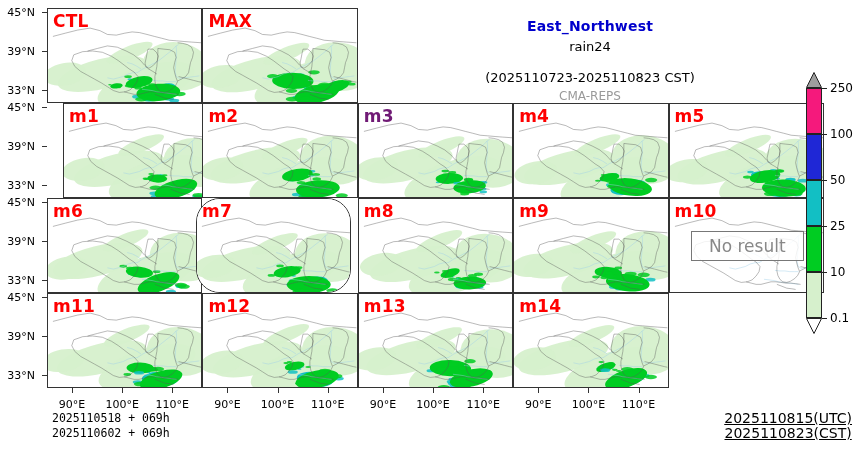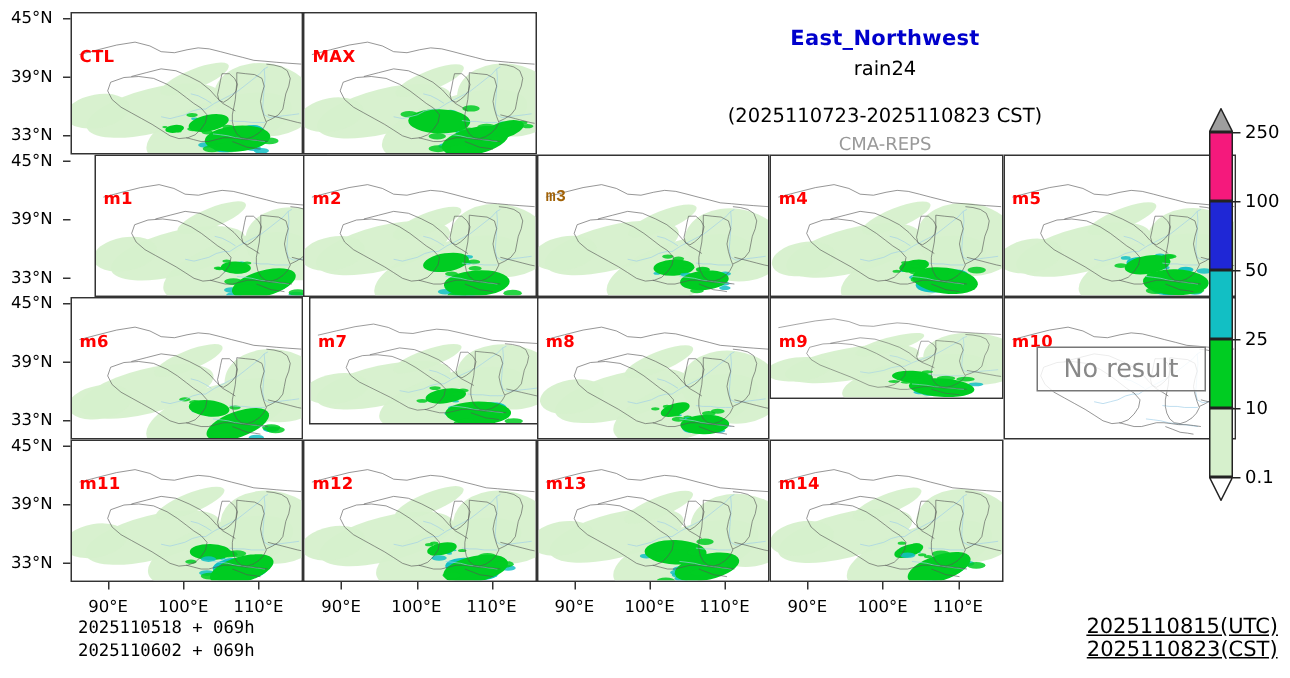--- a/index.html
+++ b/index.html
@@ -12,22 +12,22 @@
   #title-block{left:440px;top:18px;width:300px;text-align:center;}
   #title-main{font-size:14px;font-weight:bold;color:#0000CC;letter-spacing:.2px;}
   #title-var{font-size:13px;color:#000;margin-top:5px;}
   #title-period{font-size:13px;color:#000;margin-top:16px;}
   #title-model{font-size:12px;color:#999;margin-top:4px;}
 
   
   #grid{left:47px;top:8px;width:738px;height:380px;}
   .panel{position:absolute;box-sizing:border-box;border:1px solid #333;
          background:#fff;overflow:hidden;}
-  .panel-label{position:absolute;left:5px;top:2px;font-size:11px;
-               font-weight:bold;color:#FF0000;z-index:6;letter-spacing:.2px;margin-top:20px;}
+  .panel-label{position:absolute;left:5px;top:2px;font-size:17px;
+               font-weight:bold;color:#FF0000;z-index:6;letter-spacing:.2px;}
   .mapwrap{position:absolute;inset:0;}
   .mapwrap svg{display:block;width:100%;height:100%;}
 
   
   .noresult{position:absolute;left:14%;top:34%;width:72%;height:30%;
             border:1px solid #777;background:rgba(255,255,255,.82);
             display:flex;align-items:center;justify-content:center;
             font-size:17px;color:#888;z-index:7;}
 
   
@@ -359,21 +359,21 @@
             <polyline points="26.1,46.8 35.1,43.6 45.1,42.9 55.1,44.2 64.2,48.2 71.2,52.7 77.2,57.3 82.2,61.2 87.2,64.4 91.2,69.0 90.2,74.2 87.2,78.7 83.2,82.6 78.2,84.6 72.2,85.2 66.2,83.3 60.2,79.4 54.1,75.5 47.1,71.6 40.1,67.7 33.1,63.8 27.1,58.6 24.1,52.7 26.1,46.8"></polyline>
             <polyline points="101.3,41.0 106.3,41.0 109.8,44.2 111.8,48.2 110.8,52.7 108.3,56.0 105.3,58.6 102.3,60.5 99.3,59.2 98.3,55.3 99.3,50.8 100.3,45.5 101.3,41.0"></polyline>
             <polyline points="111.3,40.3 117.3,41.0 123.3,41.6 128.3,44.2 129.8,49.5 128.3,54.7 127.3,59.9 128.3,65.1 129.8,70.3 131.3,74.2 129.3,78.1 126.3,81.3 122.3,83.9 118.3,85.2 114.3,84.6 111.3,82.0 109.3,78.1 108.3,73.5 108.3,69.0 109.3,63.8 110.3,58.6 110.8,52.7 111.3,46.8 111.3,40.3"></polyline>
             <polyline points="77.2,84.6 82.2,85.9 87.2,87.2 92.2,87.2 97.3,85.9 102.3,84.6 107.3,84.6 112.3,85.2 117.3,85.9 122.3,85.9 127.3,86.5 132.3,87.2"></polyline>
             <polyline points="131.3,34.5 136.4,35.1 141.4,36.4 145.4,39.0 147.4,44.2 146.4,49.5 144.4,54.7 143.4,59.9 142.4,65.1 139.4,69.0 135.3,71.6 131.3,73.5"></polyline>
             <polyline points="132.3,69.0 137.4,70.3 142.4,71.6 147.4,72.9 152.4,74.2 155.4,74.8"></polyline>
             <polyline points="108.3,87.2 113.3,89.1 118.3,91.1 123.3,91.7 127.3,92.4"></polyline>
           </g>
         </svg>
       </div>
-      <div class="panel-label" style="color: #a16207; font-family: Liberation Mono, monospace;">m3</div>
+      <div class="panel-label" style="color: #701a75;">m3</div>
     </div>
     <div class="panel" style="left: 466.2px; top: 95px; width: 155.4px; height: 95px;">
       <div class="mapwrap">
         <svg viewBox="0 0 155.4 95" preserveAspectRatio="none">
           <rect x="0" y="0" width="155.4" height="95" fill="#ffffff"></rect>
           <g>
             <ellipse cx="35.723224729066715%" cy="67.69426556373946%" rx="30%" ry="16%" fill="#D6F0CC" opacity="0.95" transform="rotate(-14 55.37099833005341 64.30955228555248)"></ellipse>
             <ellipse cx="61.96781613468193%" cy="82.44868549169043%" rx="33%" ry="20%" fill="#D6F0CC" opacity="0.95" transform="rotate(-18 96.05011500875699 78.3262512171059)"></ellipse>
             <ellipse cx="85.33347046608105%" cy="59.79606968862936%" rx="22%" ry="26%" fill="#D6F0CC" opacity="0.95" transform="rotate(8 132.26687922242564 56.80626620419789)"></ellipse>
             <ellipse cx="14.197983120568097%" cy="73.82948339381255%" rx="14.000000000000002%" ry="12%" fill="#D6F0CC" opacity="0.95" transform="rotate(-10 22.00687383688055 70.13800922412192)"></ellipse>
@@ -533,21 +533,21 @@
             <polyline points="111.3,40.3 117.3,41.0 123.3,41.6 128.3,44.2 129.8,49.5 128.3,54.7 127.3,59.9 128.3,65.1 129.8,70.3 131.3,74.2 129.3,78.1 126.3,81.3 122.3,83.9 118.3,85.2 114.3,84.6 111.3,82.0 109.3,78.1 108.3,73.5 108.3,69.0 109.3,63.8 110.3,58.6 110.8,52.7 111.3,46.8 111.3,40.3"></polyline>
             <polyline points="77.2,84.6 82.2,85.9 87.2,87.2 92.2,87.2 97.3,85.9 102.3,84.6 107.3,84.6 112.3,85.2 117.3,85.9 122.3,85.9 127.3,86.5 132.3,87.2"></polyline>
             <polyline points="131.3,34.5 136.4,35.1 141.4,36.4 145.4,39.0 147.4,44.2 146.4,49.5 144.4,54.7 143.4,59.9 142.4,65.1 139.4,69.0 135.3,71.6 131.3,73.5"></polyline>
             <polyline points="132.3,69.0 137.4,70.3 142.4,71.6 147.4,72.9 152.4,74.2 155.4,74.8"></polyline>
             <polyline points="108.3,87.2 113.3,89.1 118.3,91.1 123.3,91.7 127.3,92.4"></polyline>
           </g>
         </svg>
       </div>
       <div class="panel-label" style="color: rgb(255, 0, 0);">m6</div>
     </div>
-    <div class="panel" style="left: 159px; top: 190px; width: 155.4px; height: 85px;">
+    <div class="panel" style="left: 149px; top: 190px; width: 155.4px; height: 95px; border-radius: 24px;">
       <div class="mapwrap">
         <svg viewBox="0 0 155.4 95" preserveAspectRatio="none">
           <rect x="0" y="0" width="155.4" height="95" fill="#ffffff"></rect>
           <g>
             <ellipse cx="31.717173798009757%" cy="69.63104656734504%" rx="30%" ry="16%" fill="#D6F0CC" opacity="0.95" transform="rotate(-14 49.16161938691512 66.1494942389778)"></ellipse>
             <ellipse cx="61.46742652822286%" cy="80.09017368895002%" rx="33%" ry="20%" fill="#D6F0CC" opacity="0.95" transform="rotate(-18 95.27451111874542 76.08566500450252)"></ellipse>
             <ellipse cx="85.50233231880702%" cy="62.952898676041514%" rx="22%" ry="26%" fill="#D6F0CC" opacity="0.95" transform="rotate(8 132.52861509415087 59.80525374223944)"></ellipse>
             <ellipse cx="11.265955709852278%" cy="72.38219221285544%" rx="14.000000000000002%" ry="12%" fill="#D6F0CC" opacity="0.95" transform="rotate(-10 17.462231350271033 68.76308260221268)"></ellipse>
             <ellipse cx="50.77039263956249%" cy="48.32017744332553%" rx="16%" ry="7.000000000000001%" fill="#D6F0CC" opacity="0.95" transform="rotate(-22 78.69410859132186 45.904168571159246)"></ellipse>
             <ellipse cx="58.67586973938612%" cy="78.48551704300286%" rx="5.3796%" ry="3.6316%" fill="#12BFC4" transform="rotate(7.18980701174587 90.9475980960485 74.56124119085271)"></ellipse>
@@ -647,21 +647,21 @@
             <polyline points="111.3,40.3 117.3,41.0 123.3,41.6 128.3,44.2 129.8,49.5 128.3,54.7 127.3,59.9 128.3,65.1 129.8,70.3 131.3,74.2 129.3,78.1 126.3,81.3 122.3,83.9 118.3,85.2 114.3,84.6 111.3,82.0 109.3,78.1 108.3,73.5 108.3,69.0 109.3,63.8 110.3,58.6 110.8,52.7 111.3,46.8 111.3,40.3"></polyline>
             <polyline points="77.2,84.6 82.2,85.9 87.2,87.2 92.2,87.2 97.3,85.9 102.3,84.6 107.3,84.6 112.3,85.2 117.3,85.9 122.3,85.9 127.3,86.5 132.3,87.2"></polyline>
             <polyline points="131.3,34.5 136.4,35.1 141.4,36.4 145.4,39.0 147.4,44.2 146.4,49.5 144.4,54.7 143.4,59.9 142.4,65.1 139.4,69.0 135.3,71.6 131.3,73.5"></polyline>
             <polyline points="132.3,69.0 137.4,70.3 142.4,71.6 147.4,72.9 152.4,74.2 155.4,74.8"></polyline>
             <polyline points="108.3,87.2 113.3,89.1 118.3,91.1 123.3,91.7 127.3,92.4"></polyline>
           </g>
         </svg>
       </div>
       <div class="panel-label" style="color: rgb(255, 0, 0);">m8</div>
     </div>
-    <div class="panel" style="left: 466.2px; top: 190px; width: 155.4px; height: 68px;">
+    <div class="panel" style="left: 466.2px; top: 190px; width: 155.4px; height: 95px;">
       <div class="mapwrap">
         <svg viewBox="0 0 155.4 95" preserveAspectRatio="none">
           <rect x="0" y="0" width="155.4" height="95" fill="#ffffff"></rect>
           <g>
             <ellipse cx="35.20522311422974%" cy="65.9846035433002%" rx="30%" ry="16%" fill="#D6F0CC" opacity="0.95" transform="rotate(-14 54.5680958270561 62.68537336613518)"></ellipse>
             <ellipse cx="62.52928026672453%" cy="81.2570442922879%" rx="33%" ry="20%" fill="#D6F0CC" opacity="0.95" transform="rotate(-18 96.92038441342302 77.1941920776735)"></ellipse>
             <ellipse cx="88.09175542462617%" cy="60.74420676846057%" rx="22%" ry="26%" fill="#D6F0CC" opacity="0.95" transform="rotate(8 136.54222090817058 57.70699643003754)"></ellipse>
             <ellipse cx="11.826152322348207%" cy="71.44334285333753%" rx="14.000000000000002%" ry="12%" fill="#D6F0CC" opacity="0.95" transform="rotate(-10 18.330536099639723 67.87117571067064)"></ellipse>
             <ellipse cx="51.70473475405015%" cy="46.59235422639176%" rx="16%" ry="7.000000000000001%" fill="#D6F0CC" opacity="0.95" transform="rotate(-22 80.14233886877774 44.26273651507218)"></ellipse>
             <ellipse cx="60.60634118681322%" cy="79.30853592121643%" rx="5.3796%" ry="3.6316%" fill="#12BFC4" transform="rotate(2.3483485328033566 93.93982883956049 75.3431091251556)"></ellipse>

